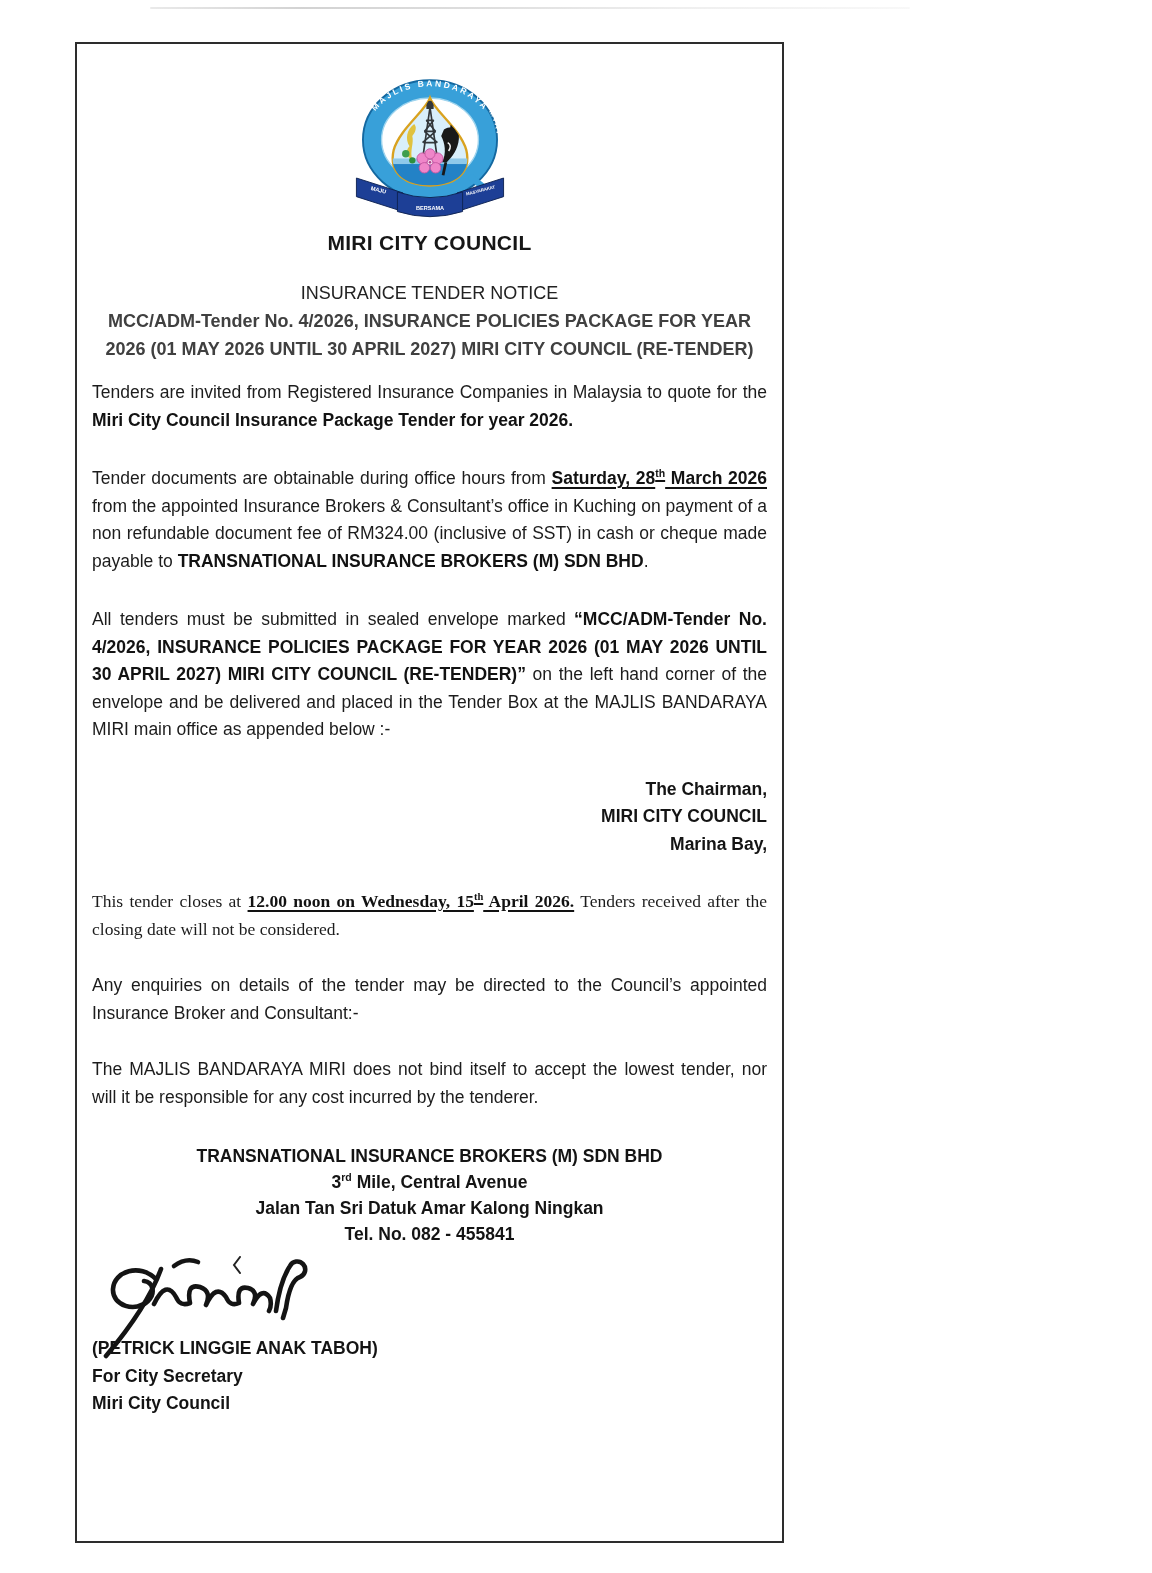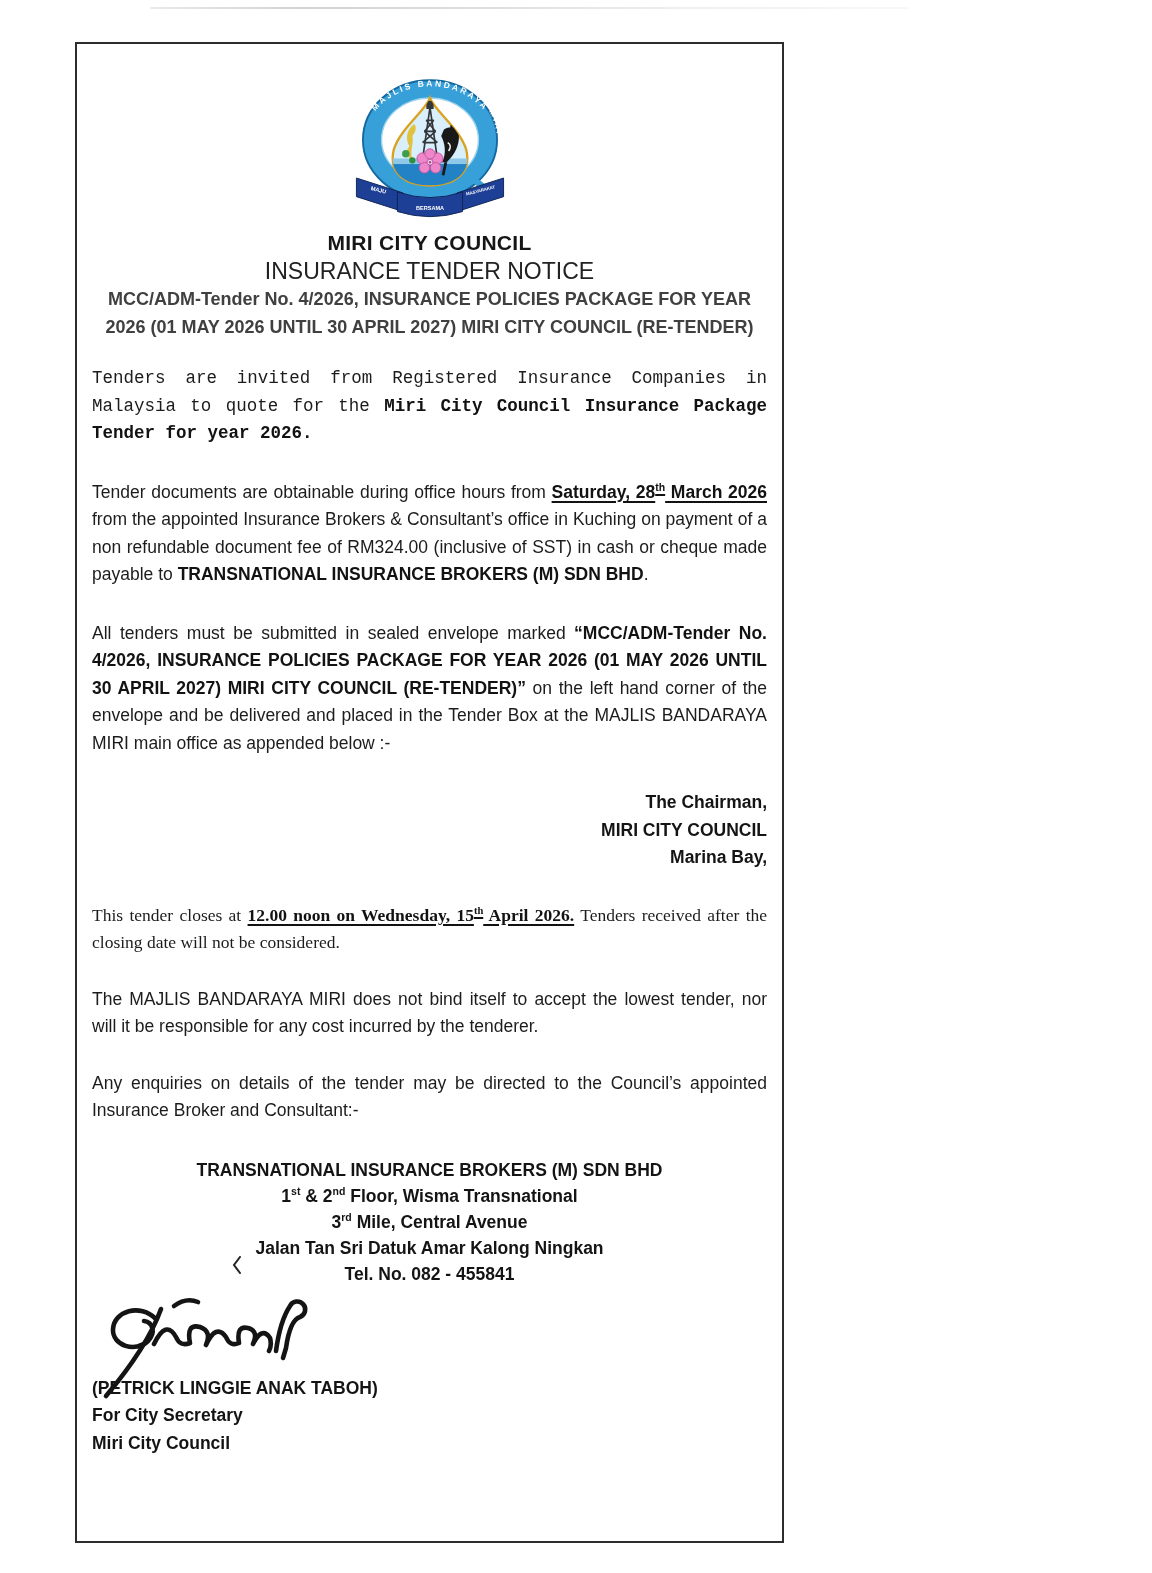--- a/index.html
+++ b/index.html
@@ -16,21 +16,21 @@
   .doc-box{
     position:absolute;left:75px;top:42px;width:709px;height:1501px;
     border:2px solid #2d2d2d;background:#fff;box-sizing:border-box;
     padding:0 15px;overflow:hidden;
   }
   .logo-wrap{margin-top:26px;text-align:center;line-height:0;}
   .council-name{
     margin-top:10px;text-align:center;font-weight:bold;font-size:21px;
     line-height:28px;color:#161616;letter-spacing:.3px;
   }
-  .notice-type{text-align:center;font-size:23px;line-height:28px;color:#222;}
+  .notice-type{margin-top:22px;text-align:center;font-size:18px;line-height:28px;color:#222;}
   .tender-title{text-align:center;font-weight:bold;font-size:18px;line-height:28px;color:#404040;}
   p.para{font-size:17.5px;line-height:27.5px;text-align:justify;margin:29px 0 0 0;color:#1c1c1c;}
   .b{font-weight:bold;color:#121212;}
   .u{text-decoration:underline;text-decoration-thickness:1.6px;text-underline-offset:3px;}
   sup{font-size:.6em;vertical-align:super;line-height:0;}
   .center-block{text-align:center;font-weight:bold;font-size:17.5px;line-height:27.5px;color:#141414;}
   .addr-block{margin-top:32px;text-align:right;}
   .broker-block{margin-top:32px;line-height:26px;}
   .sig-area{position:relative;height:88px;margin-top:0;}
   .sig-svg{position:absolute;left:2px;top:2px;overflow:visible;}
@@ -118,41 +118,40 @@
 
   <div class="council-name">MIRI CITY COUNCIL</div>
 
   <div class="notice-type">INSURANCE TENDER NOTICE</div>
 
   <div class="tender-title">
     <div>MCC/ADM-Tender No. 4/2026, INSURANCE POLICIES PACKAGE FOR YEAR</div>
     <div>2026 (01 MAY 2026 UNTIL 30 APRIL 2027) MIRI CITY COUNCIL (RE-TENDER)</div>
   </div>
 
-  <p class="para" style="margin-top:24px;font-family:Liberation Mono, monospace;"><span>Tenders are invited from Registered Insurance Companies in Malaysia to quote for the </span><span class="b">Miri City Council Insurance Package Tender for year 2026.</span></p>
+  <p class="para" style="margin-top:16px;"><span>Tenders are invited from Registered Insurance Companies in Malaysia to quote for the </span><span class="b">Miri City Council Insurance Package Tender for year 2026.</span></p>
 
   <p class="para" style="margin-top:31px;"><span>Tender documents are obtainable during office hours from </span><span class="b u">Saturday, 28</span><sup class="b u">th</sup><span class="b u"> March 2026</span><span> from the appointed Insurance Brokers &amp; Consultant’s office in Kuching on payment of a non refundable document fee of RM324.00 (inclusive of SST) in cash or cheque made payable to </span><span class="b">TRANSNATIONAL INSURANCE BROKERS (M) SDN BHD</span><span>.</span></p>
 
   <p class="para" style="margin-top:31px;"><span>All tenders must be submitted in sealed envelope marked </span><span class="b">“MCC/ADM-Tender No. 4/2026, INSURANCE POLICIES PACKAGE FOR YEAR 2026 (01 MAY 2026 UNTIL 30 APRIL 2027) MIRI CITY COUNCIL (RE-TENDER)”</span><span> on the left hand corner of the envelope and be delivered and placed in the Tender Box at the MAJLIS BANDARAYA MIRI main office as appended below :-</span></p>
 
   <div class="center-block addr-block">
     <div>The Chairman,</div>
     <div>MIRI CITY COUNCIL</div>
     <div>Marina Bay,</div>
   </div>
 
   <p class="para" style="margin-top:30px;font-family:Liberation Serif, serif;"><span>This tender closes at </span><span class="b u">12.00 noon on Wednesday, 15</span><sup class="b u">th</sup><span class="b u"> April 2026.</span><span> Tenders received after the closing date will not be considered.</span></p>
 
+  <p class="para"><span>Any enquiries on details of the tender may be directed to the Council’s appointed Insurance Broker and Consultant:-</span></p>
+
   <p class="para"><span>The MAJLIS BANDARAYA MIRI does not bind itself to accept the lowest tender, nor will it be responsible for any cost incurred by the tenderer.</span></p>
-
-  <p class="para"><span>Any enquiries on details of the tender may be directed to the Council’s appointed Insurance Broker and Consultant:-</span></p>
 
   <div class="center-block broker-block">
     <div>TRANSNATIONAL INSURANCE BROKERS (M) SDN BHD</div>
-    <div><span>1</span><sup>st</sup><span> &amp; 2</span><sup>nd</sup><span> Floor, Wisma Transnational</span></div>
     <div><span>3</span><sup>rd</sup><span> Mile, Central Avenue</span></div>
     <div>Jalan Tan Sri Datuk Amar Kalong Ningkan</div>
     <div>Tel. No. 082 - 455841</div>
   </div>
 
   <div class="sig-area">
     <svg class="sig-svg" width="235" height="112" viewBox="0 0 235 112">
       <g stroke="#141414" stroke-width="4.6" fill="none" stroke-linecap="round" stroke-linejoin="round">
         <path d="M80,17 q12,-9 24,-4"></path>
         <path d="M62,30 C46,14 20,22 19,40 C18,57 42,64 54,52 C62,44 59,33 50,32"></path>

